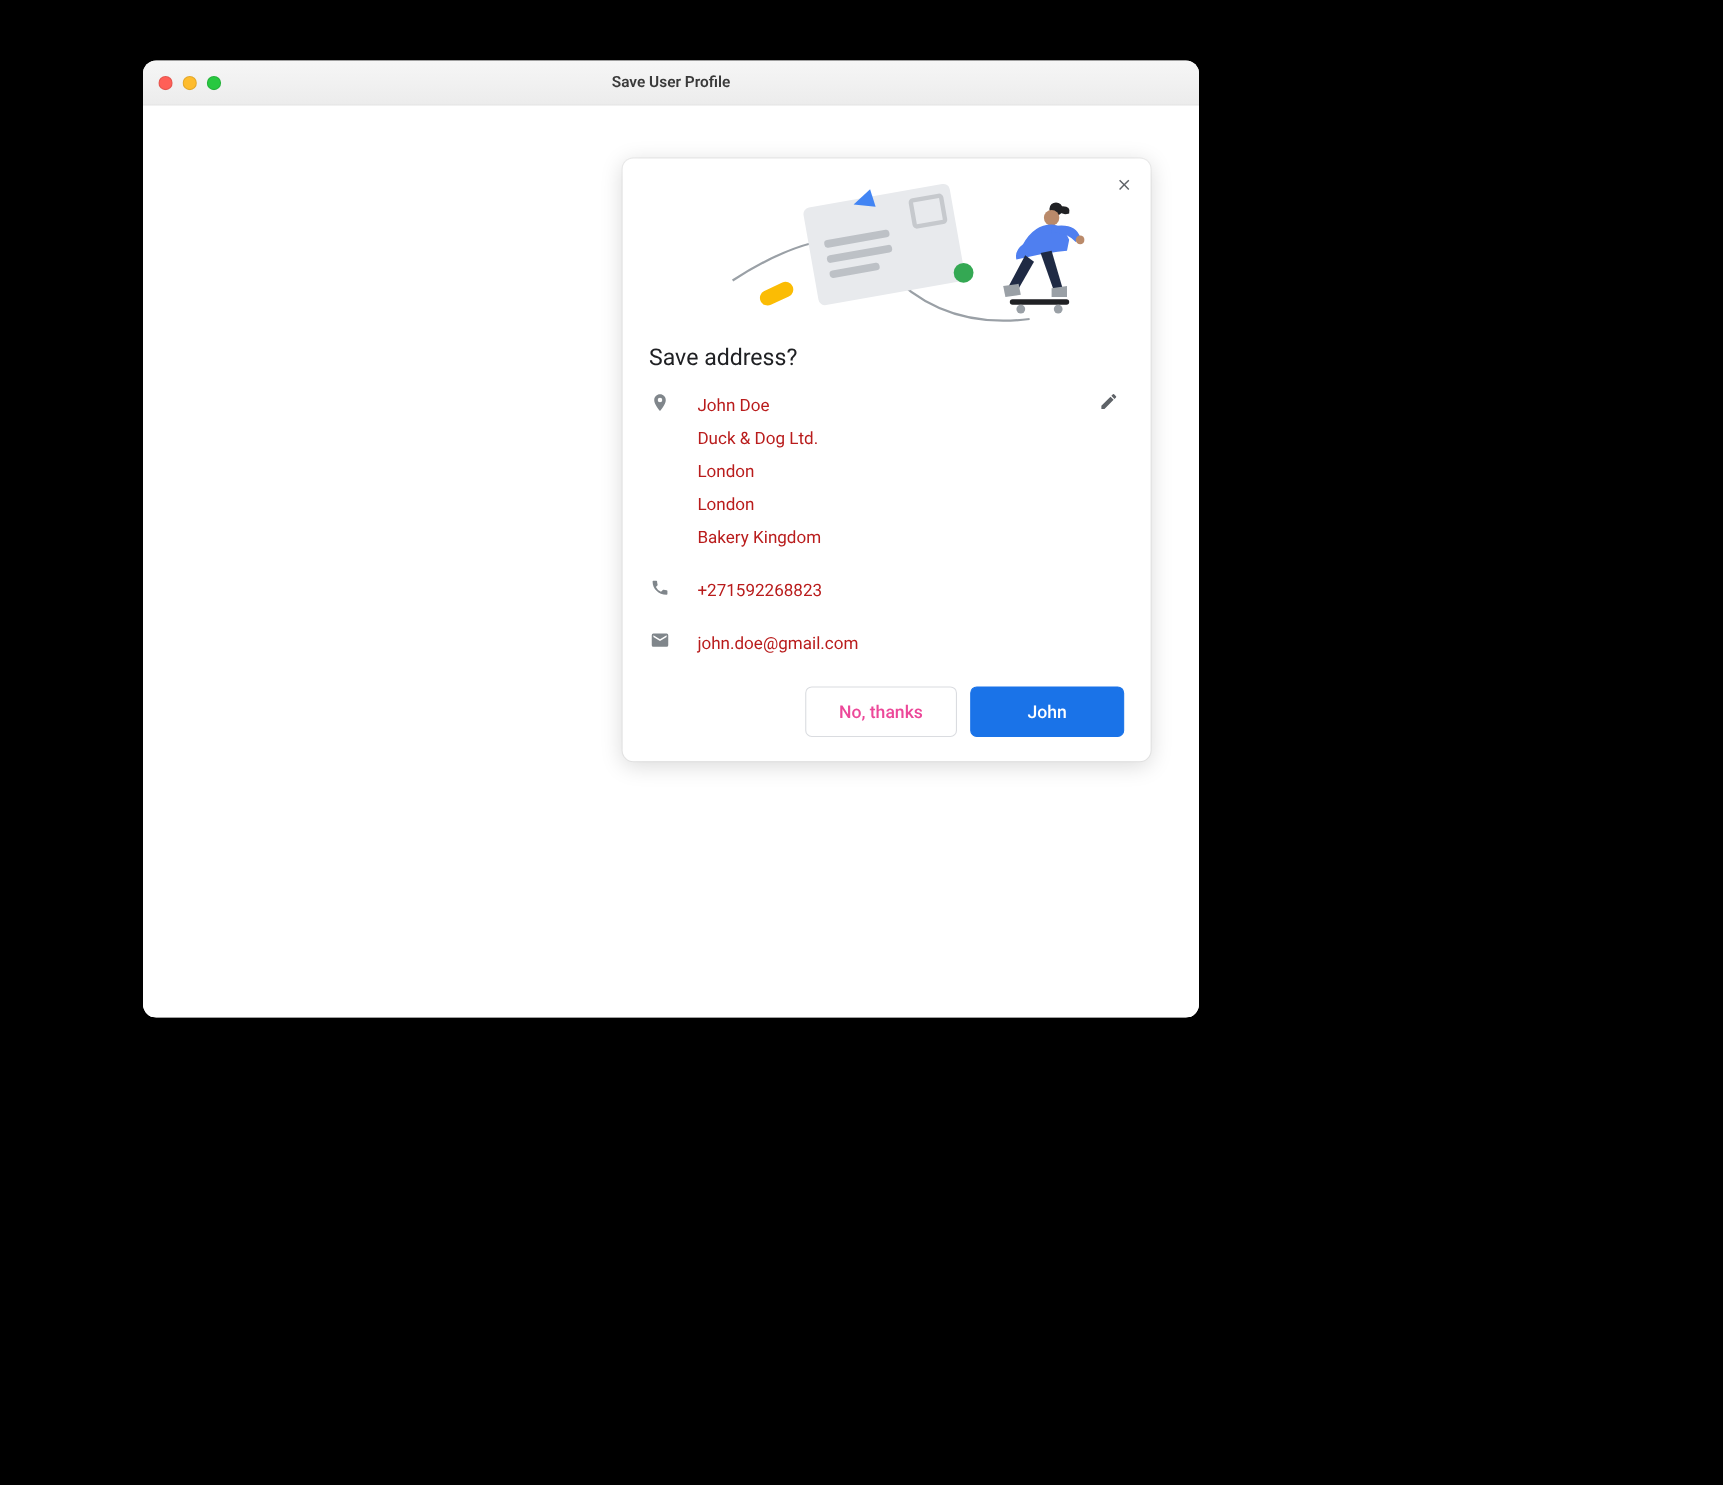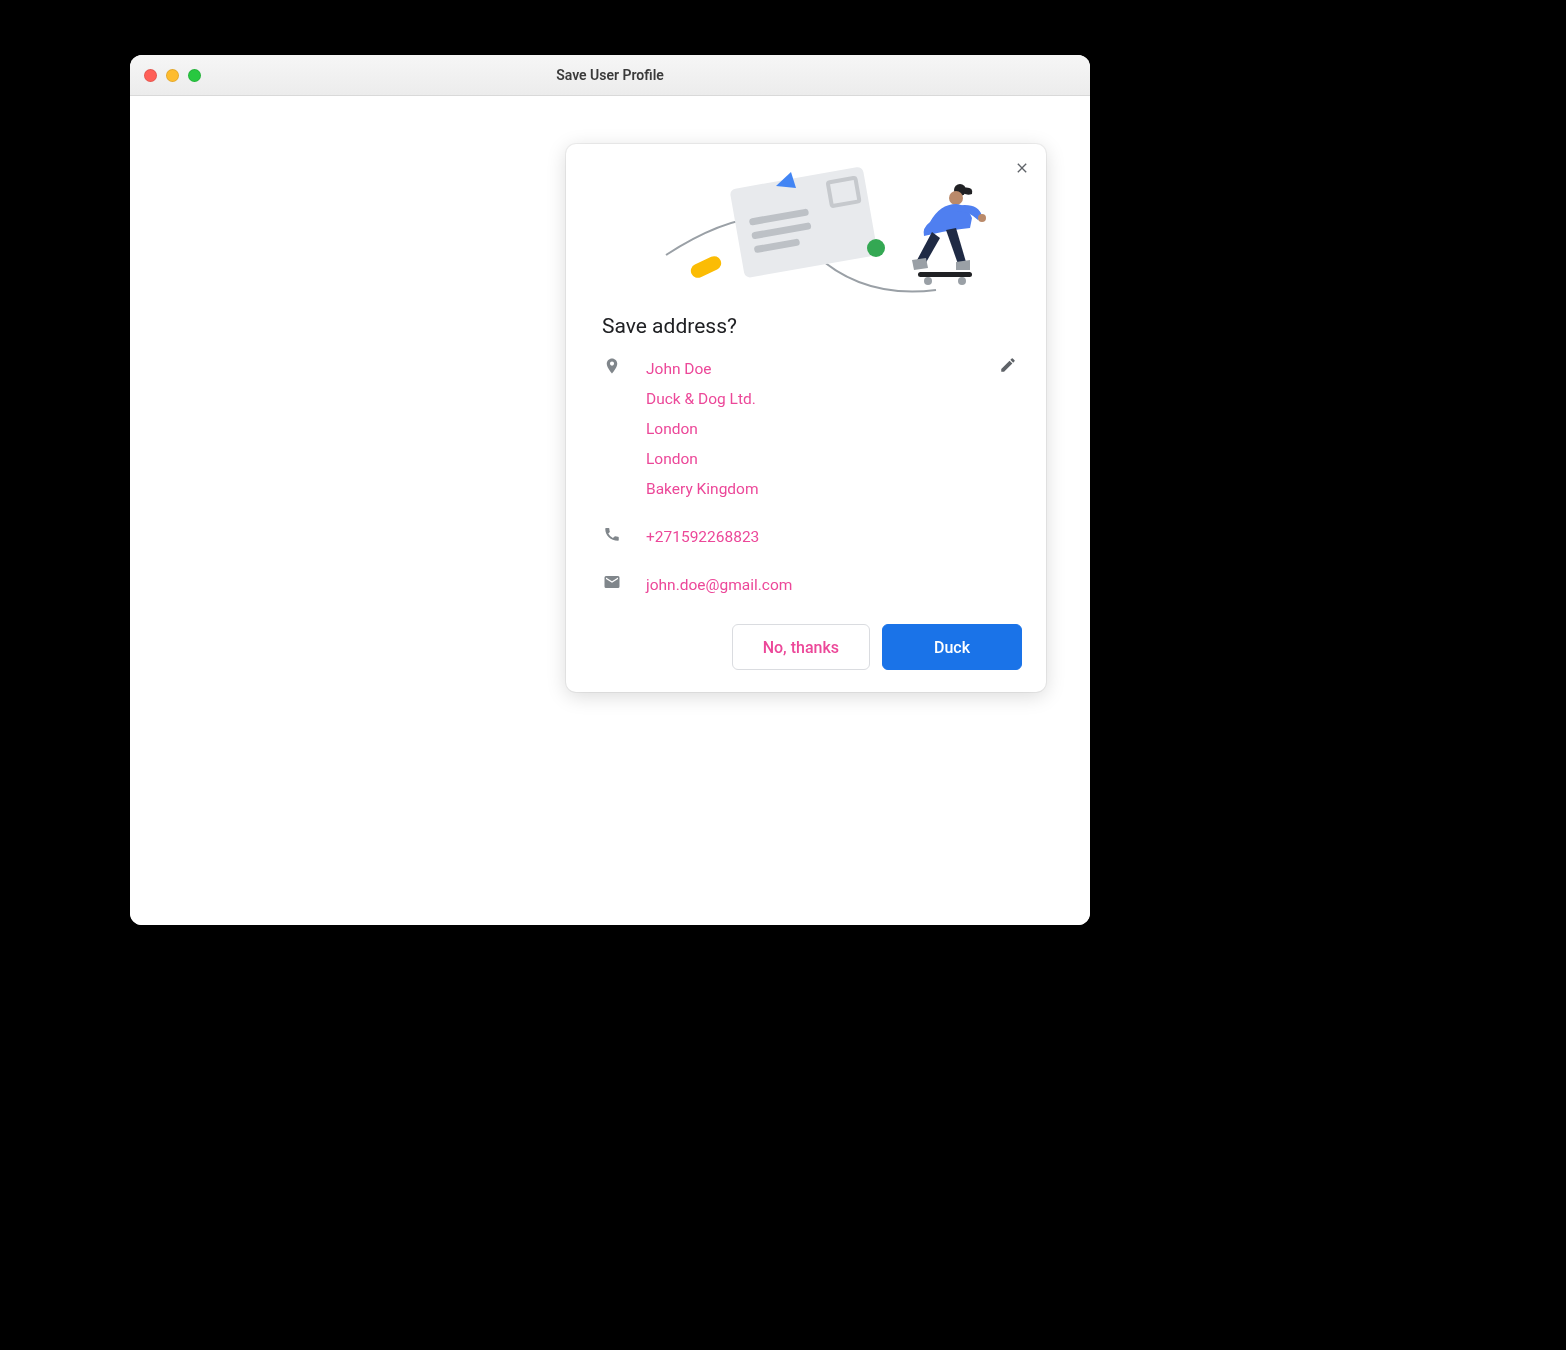--- a/index.html
+++ b/index.html
@@ -92,21 +92,21 @@
       position: relative;
       overflow: hidden;
     }
     .illustration svg {
       position: absolute;
       left: 50%;
       top: 6px;
       transform: translateX(-50%);
     }
     .popup-body {
-      padding: 0 24px 22px 36px;
+      padding: 0 24px 22px 24px;
     }
     .popup-title {
       font-size: 21px;
       color: #202124;
       font-weight: 400;
       margin: 10px 0 16px 0;
     }
     .section {
       display: flex;
       align-items: flex-start;
@@ -120,21 +120,21 @@
       margin-right: 24px;
       color: #80868b;
       display: flex;
       align-items: center;
       justify-content: center;
       margin-top: 2px;
     }
     .section-content {
       flex: 1;
       font-size: 15.5px;
-      color: #ec4899;
+      color: #b91c1c;
       line-height: 1.94;
     }
     .edit-button {
       position: absolute;
       right: 0;
       top: -2px;
       width: 28px;
       height: 28px;
       background: transparent;
       border: none;
@@ -282,20 +282,20 @@
           <div class="section-icon">
             <svg width="18" height="18" viewBox="0 0 24 24">
                 <path fill="currentColor" d="M20 4H4a2 2 0 0 0-2 2v12a2 2 0 0 0 2 2h16a2 2 0 0 0 2-2V6a2 2 0 0 0-2-2zm0 4-8 5-8-5V6l8 5 8-5v2z"></path>
               </svg>
           </div>
           <div class="section-content">john.doe@gmail.com</div>
         </div>
 
         <div class="button-row">
           <button class="btn btn-secondary">No, thanks</button>
-          <button class="btn btn-primary">Duck</button>
+          <button class="btn btn-primary">John</button>
         </div>
       </div>
 
     </div>
 
   </div>
 </div>
 
 </body></html>

